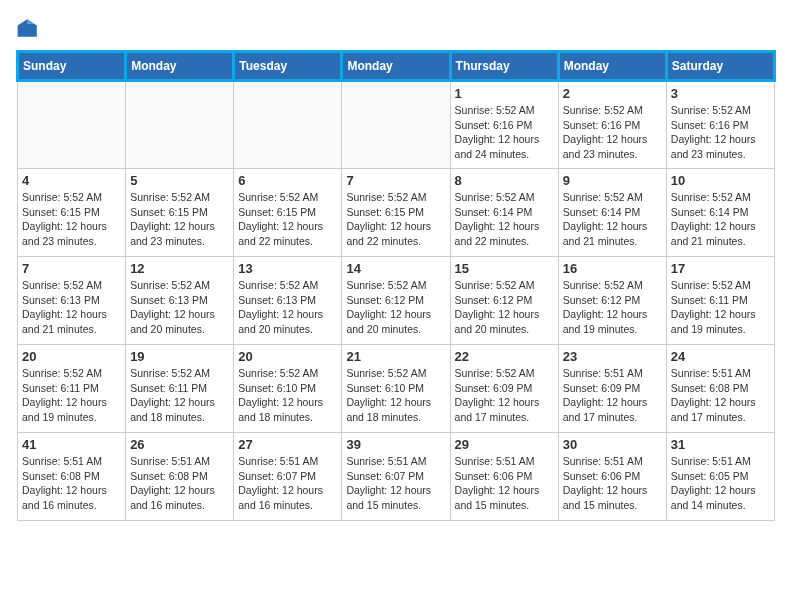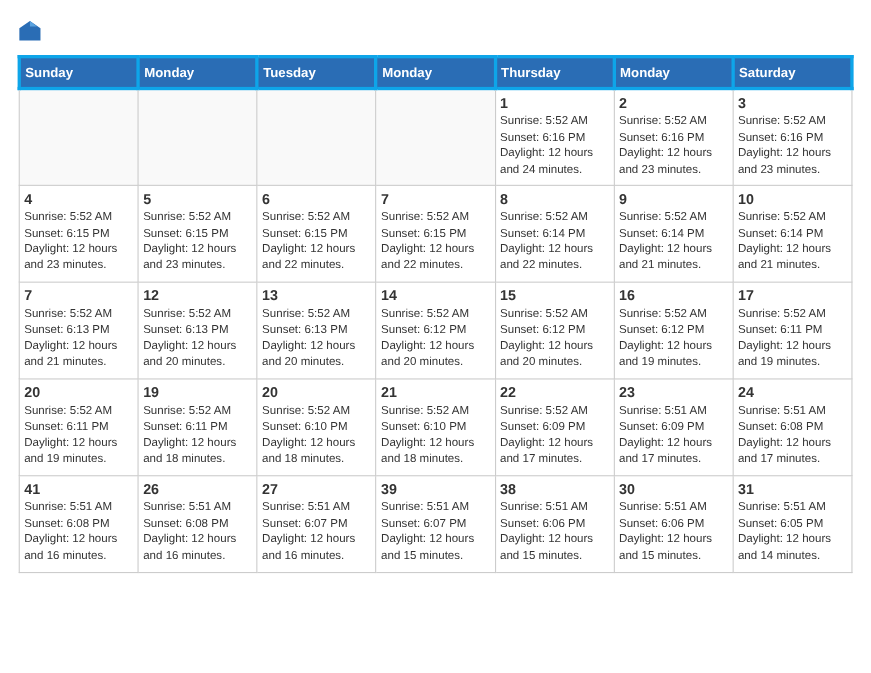--- a/index.html
+++ b/index.html
@@ -328,21 +328,21 @@
 and 16 minutes.</div>
         </td>
         <td>
           <span class="day-num">39</span>
           <div class="day-info" style="white-space: pre-line;">Sunrise: 5:51 AM
 Sunset: 6:07 PM
 Daylight: 12 hours
 and 15 minutes.</div>
         </td>
         <td>
-          <span class="day-num">38</span>
+          <span class="day-num">29</span>
           <div class="day-info" style="white-space: pre-line;">Sunrise: 5:51 AM
 Sunset: 6:06 PM
 Daylight: 12 hours
 and 15 minutes.</div>
         </td>
         <td>
           <span class="day-num">30</span>
           <div class="day-info" style="white-space: pre-line;">Sunrise: 5:51 AM
 Sunset: 6:06 PM
 Daylight: 12 hours

